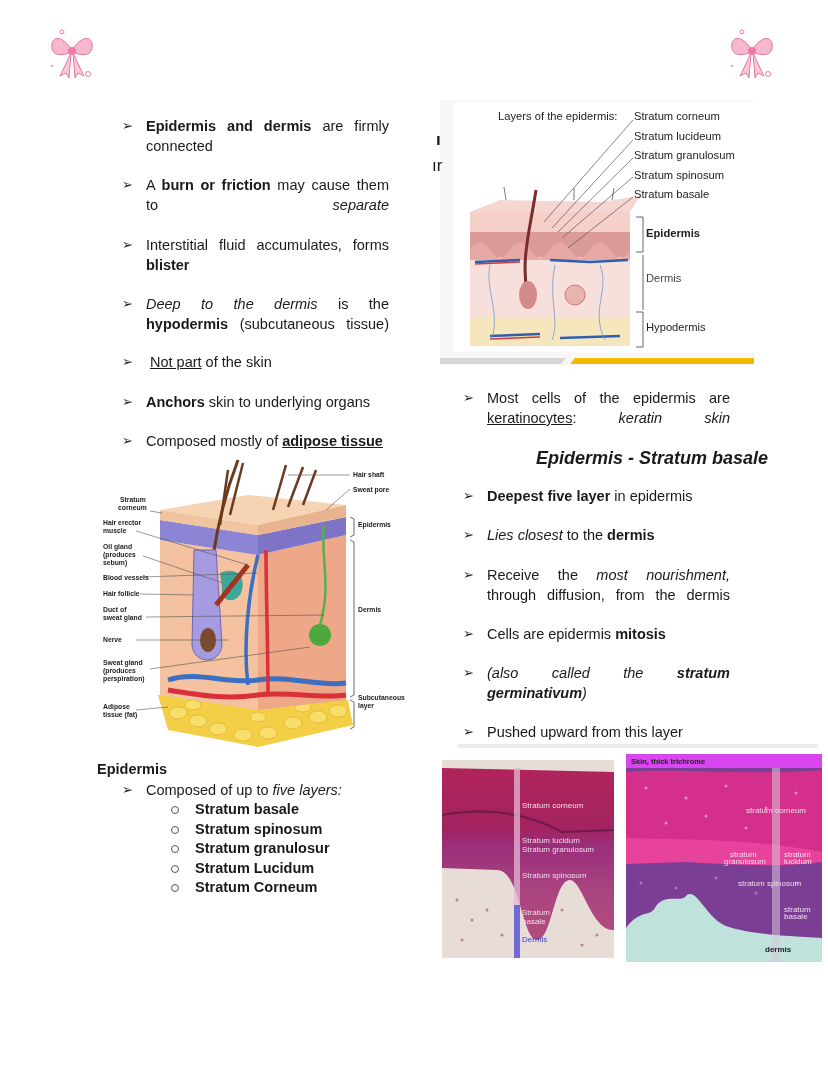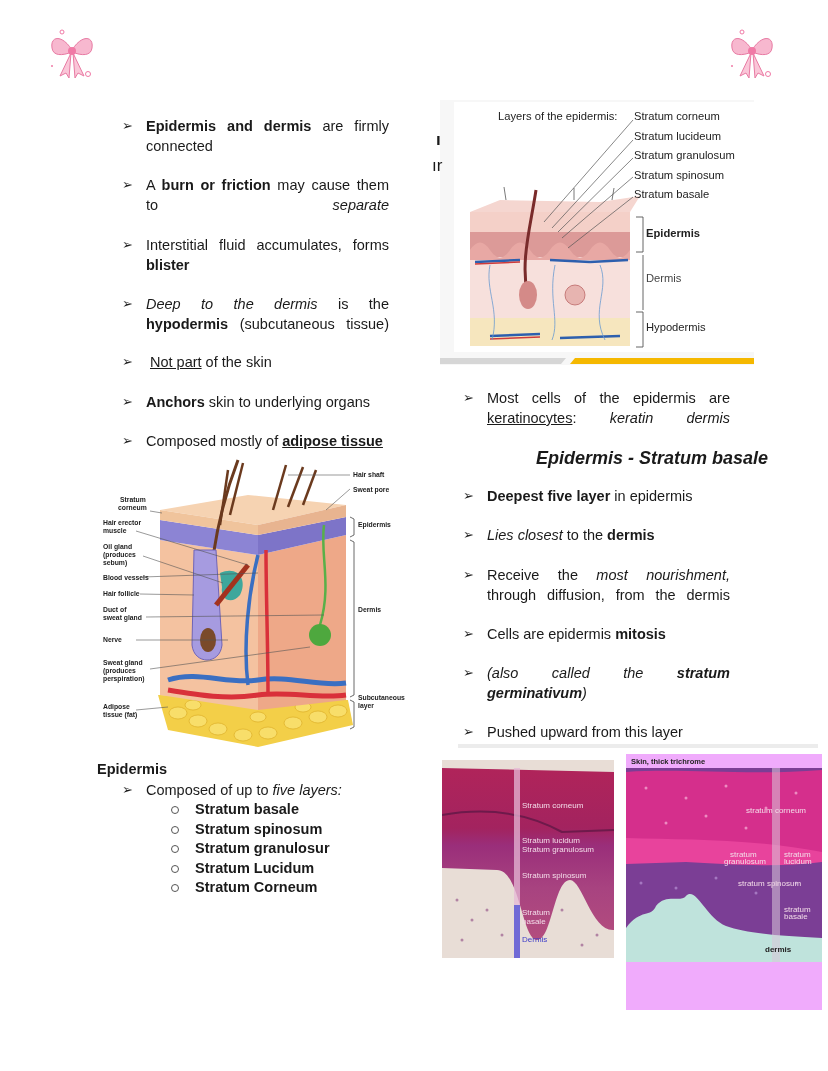--- a/index.html
+++ b/index.html
@@ -242,21 +242,21 @@
       <text x="206" y="137" font-weight="bold">Epidermis</text>
       <text x="206" y="182" fill="#444">Dermis</text>
       <text x="206" y="231">Hypodermis</text>
     </g>
 
     <path d="M0 258 L126 258 L121 264 L0 264 Z" fill="#d6d6d6"></path>
     <path d="M135 258 L314 258 L314 264 L130 264 Z" fill="#f5b800"></path>
   </svg>
 </div>
 
-<div class="b-item wide" style="left:487px;top:388px;width:243px;"><span class="arrow">➢</span><span>Most cells of the epidermis are </span><span class="und">keratinocytes</span><span>: </span><span class="ital">keratin dermis</span></div>
+<div class="b-item wide" style="left:487px;top:388px;width:243px;"><span class="arrow">➢</span><span>Most cells of the epidermis are </span><span class="und">keratinocytes</span><span>: </span><span class="ital">keratin skin</span></div>
 
 <div class="abs heading-center" style="left:536px;top:448px;">Epidermis - Stratum basale</div>
 
 <div class="b-item" style="left:487px;top:486px;width:243px;"><span class="arrow">➢</span><span class="bold">Deepest five layer</span><span> in epidermis</span></div>
 <div class="b-item" style="left:487px;top:525px;width:243px;"><span class="arrow">➢</span><span class="ital">Lies closest</span><span> to the </span><span class="bold">dermis</span></div>
 <div class="b-item wide" style="left:487px;top:565px;width:243px;"><span class="arrow">➢</span><span>Receive the </span><span class="ital">most nourishment,</span><span> through diffusion, from the dermis</span></div>
 <div class="b-item" style="left:487px;top:624px;width:243px;"><span class="arrow">➢</span><span>Cells are epidermis </span><span class="bold">mitosis</span></div>
 <div class="b-item wide" style="left:487px;top:663px;width:243px;"><span class="arrow">➢</span><span class="ital">(also called the </span><span class="bold ital">stratum germinativum</span><span class="ital">)</span></div>
 <div class="b-item" style="left:487px;top:722px;width:243px;"><span class="arrow">➢</span><span>Pushed upward from this layer</span></div>
 
@@ -293,21 +293,21 @@
       <text x="80" y="83">Stratum lucidum</text>
       <text x="80" y="92">Stratum granulosum</text>
       <text x="80" y="118">Stratum spinosum</text>
       <text x="80" y="155">Stratum</text>
         <text x="80" y="164">basale</text>
       <text x="80" y="182" fill="#3c3cc8">Dermis</text>
     </g>
   </svg>
 </div>
 
-<div class="abs" style="left:626px;top:754px;width:196px;height:256px;background:#f0abfc;">
+<div class="abs" style="left:626px;top:754px;width:196px;height:208px;background:#d946ef;">
   <div class="abs" style="left:5px;top:3px;font-size:7.5px;font-weight:bold;color:#222;">Skin, thick trichrome</div>
   <svg class="abs" style="left:0;top:14px;" width="196" height="194" viewBox="0 0 196 194">
     <rect width="196" height="194" fill="#7b3e95"></rect>
     <path d="M0 4 C60 0,120 8,196 2 L196 92 C150 95,100 90,60 88 L0 90 Z" fill="#d52f8c"></path>
     <path d="M0 70 C60 72,120 70,196 84 L196 94 C150 100,100 96,60 94 L0 96 Z" fill="#e8439c"></path>
     <g fill="#f4a3cf" opacity="0.8">
       <circle cx="20" cy="20" r="1.5"></circle>
         <circle cx="60" cy="30" r="1.5"></circle>
         <circle cx="100" cy="18" r="1.5"></circle>
         <circle cx="140" cy="40" r="1.5"></circle>

